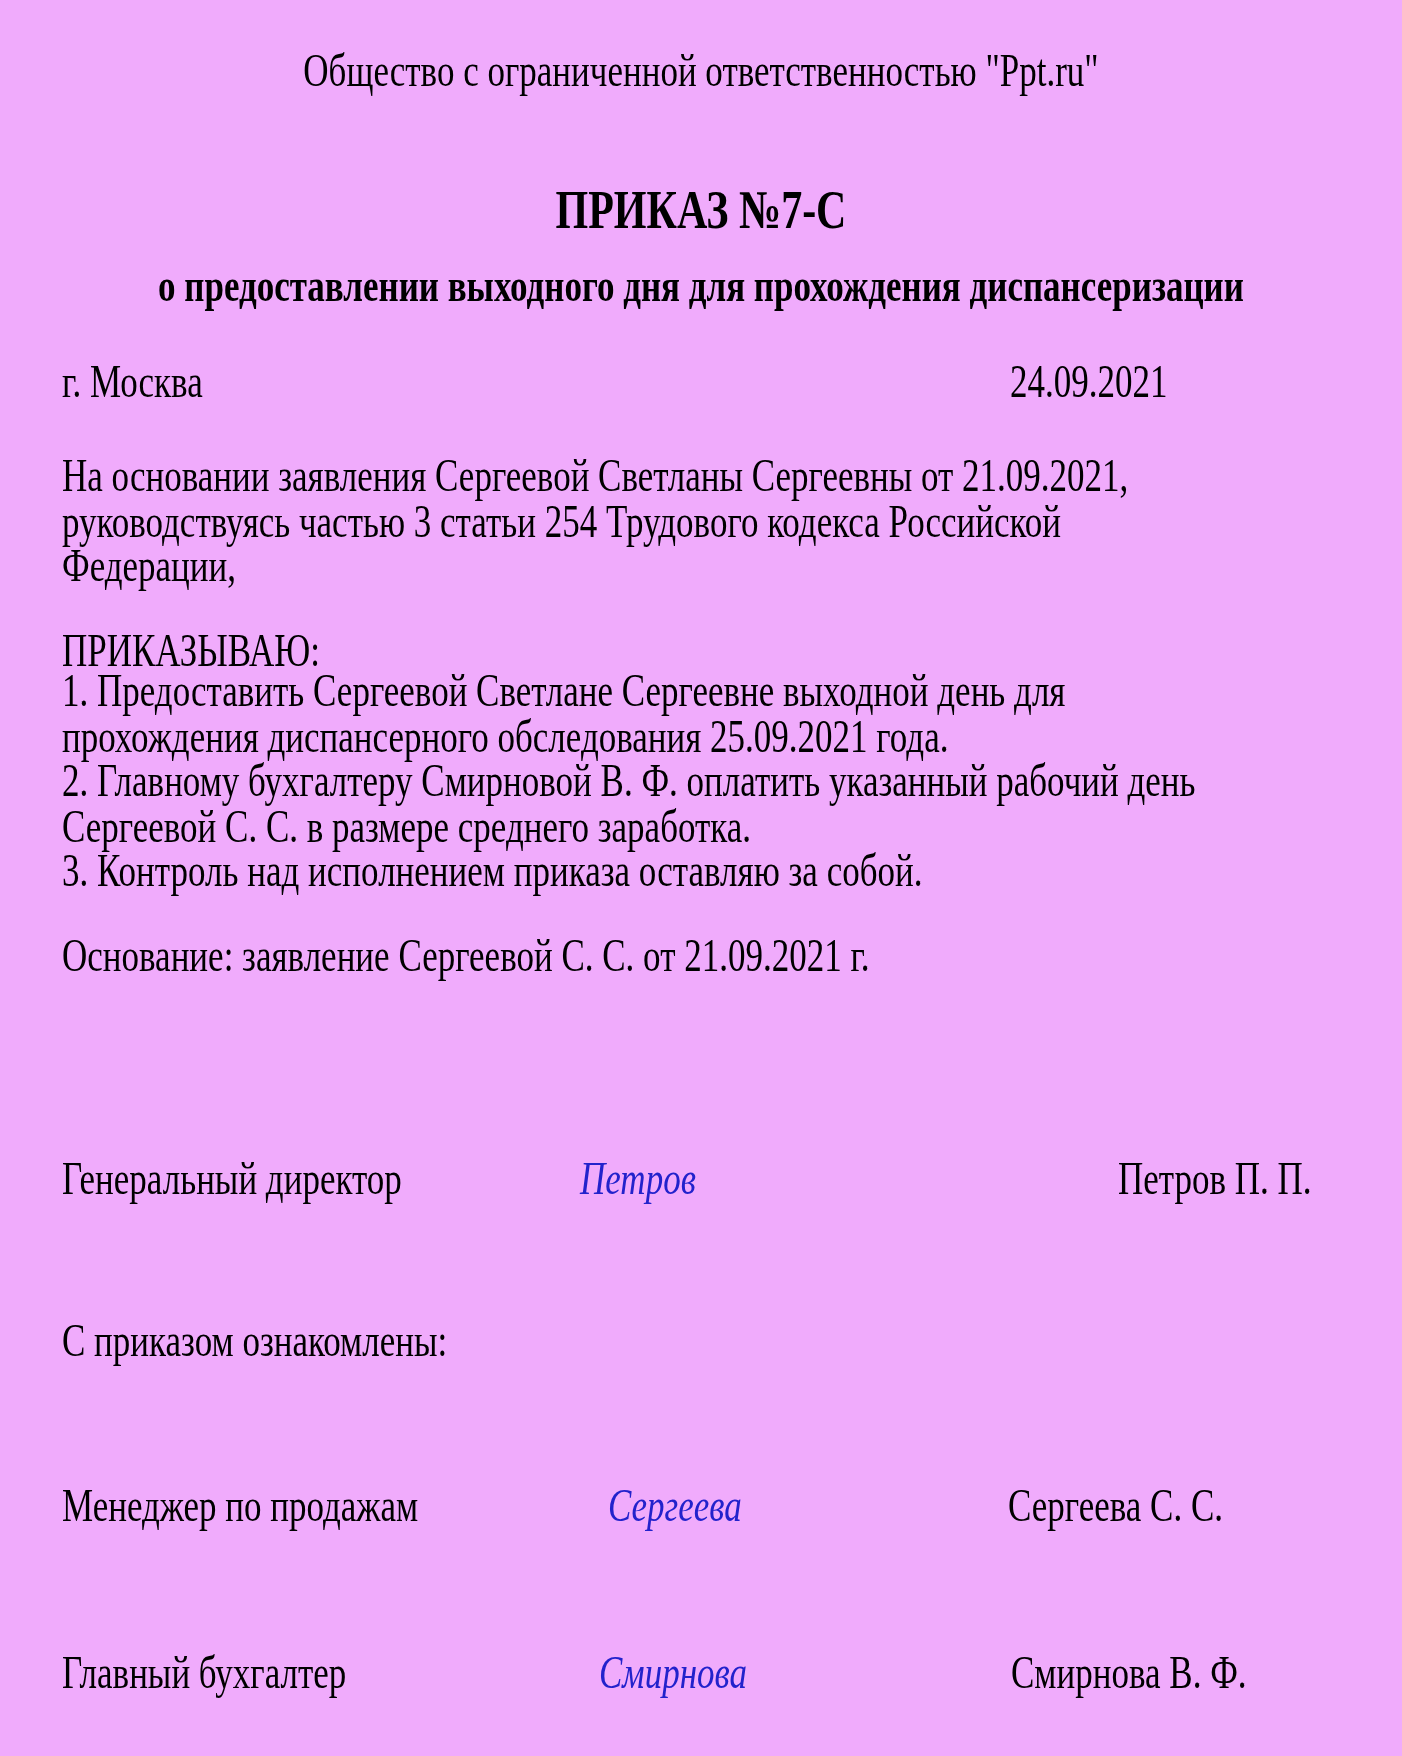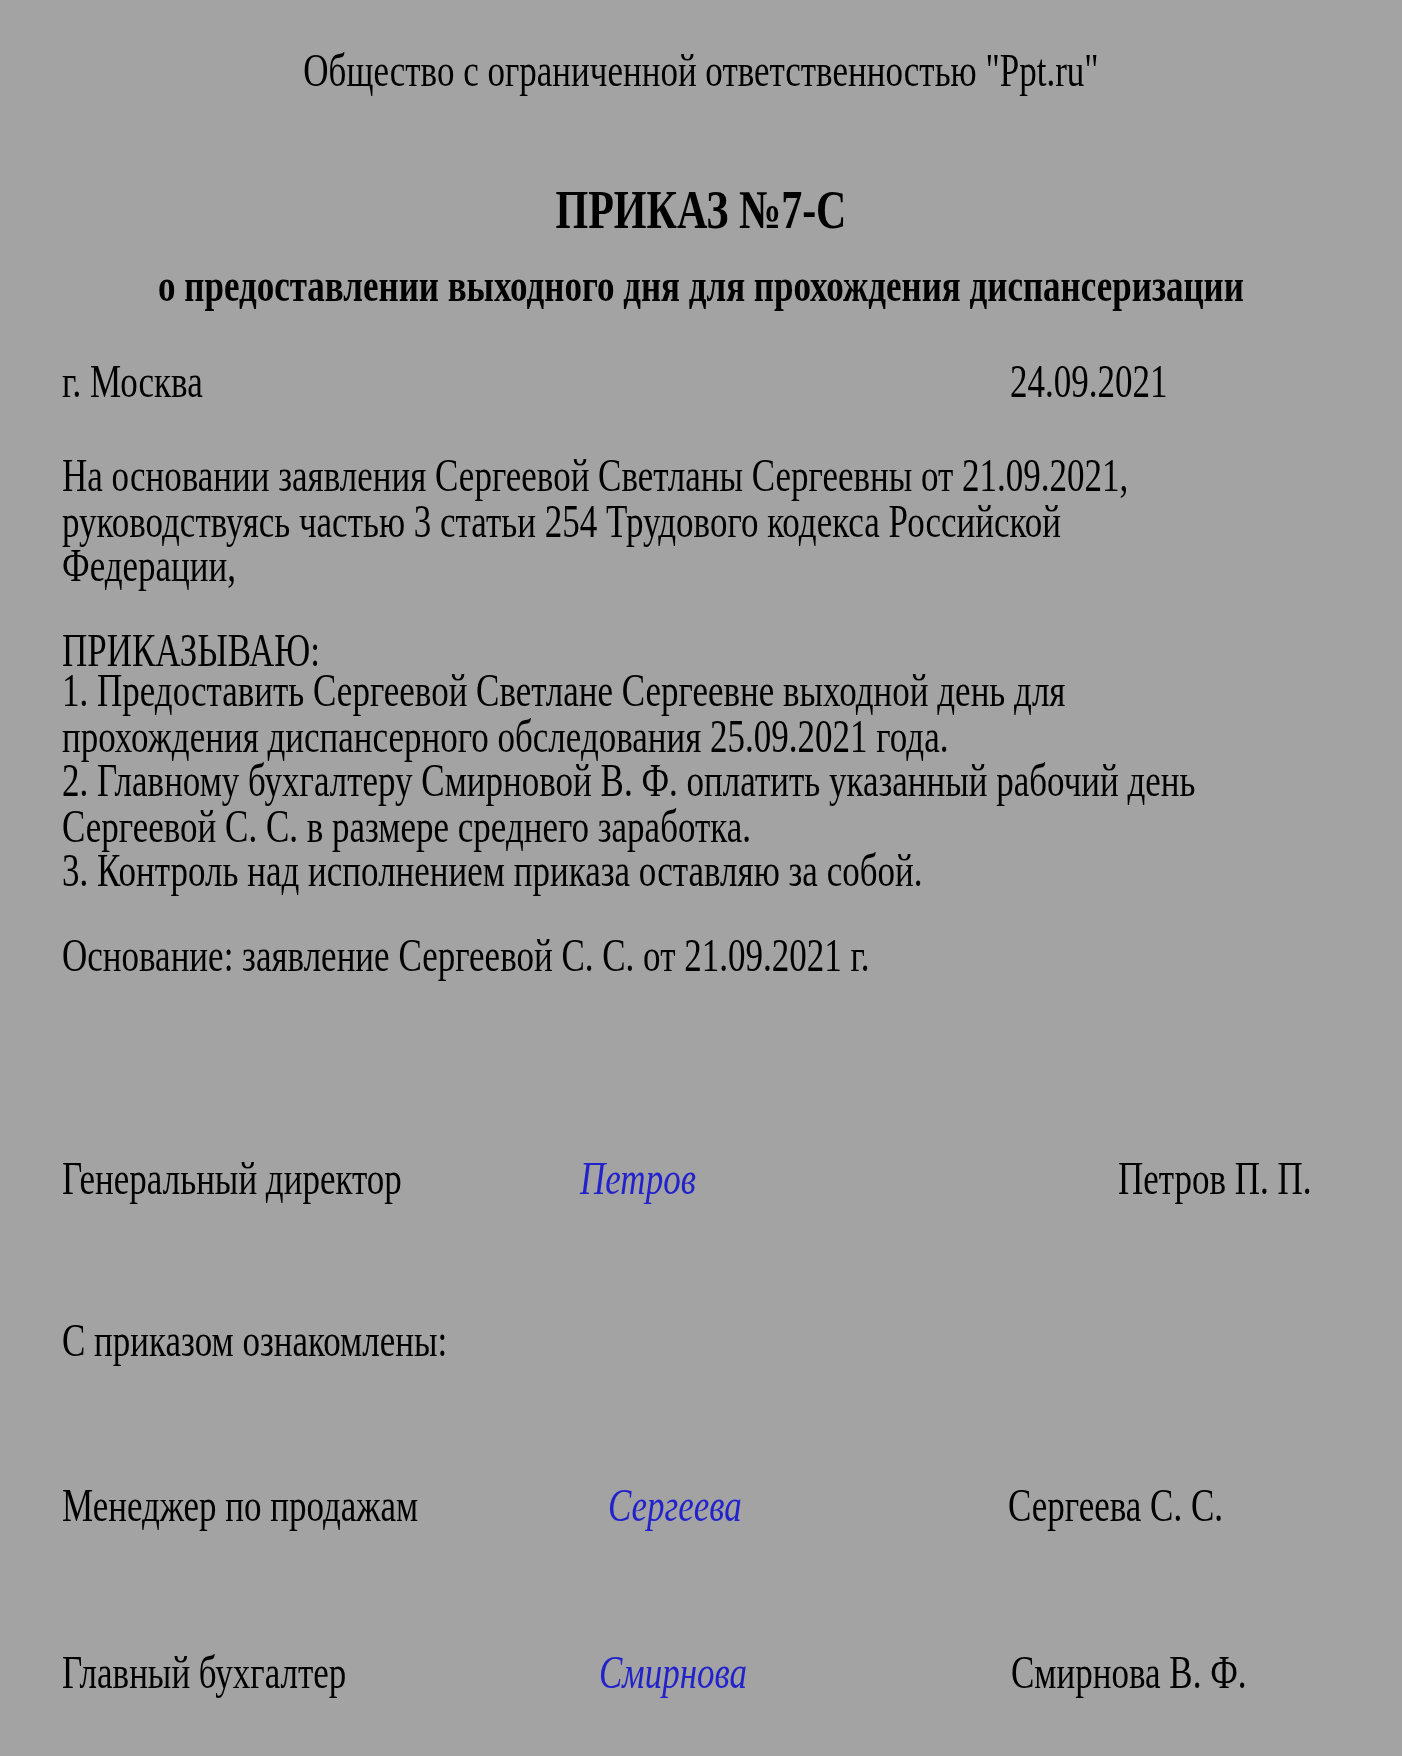--- a/index.html
+++ b/index.html
@@ -4,21 +4,21 @@
 <style>
   html, body {
     margin: 0;
     padding: 0;
     background: #ffffff;
   }
   .page {
     position: relative;
     width: 1402px;
     height: 1756px;
-    background: #a3a3a3;
+    background: #f0abfc;
     color: #000000;
     font-family: "Liberation Serif", "DejaVu Serif", serif;
     overflow: hidden;
   }
   
   .stretch {
     position: absolute;
     font-size: 35px;
     line-height: 34.5px;
     transform: scaleY(1.3);

